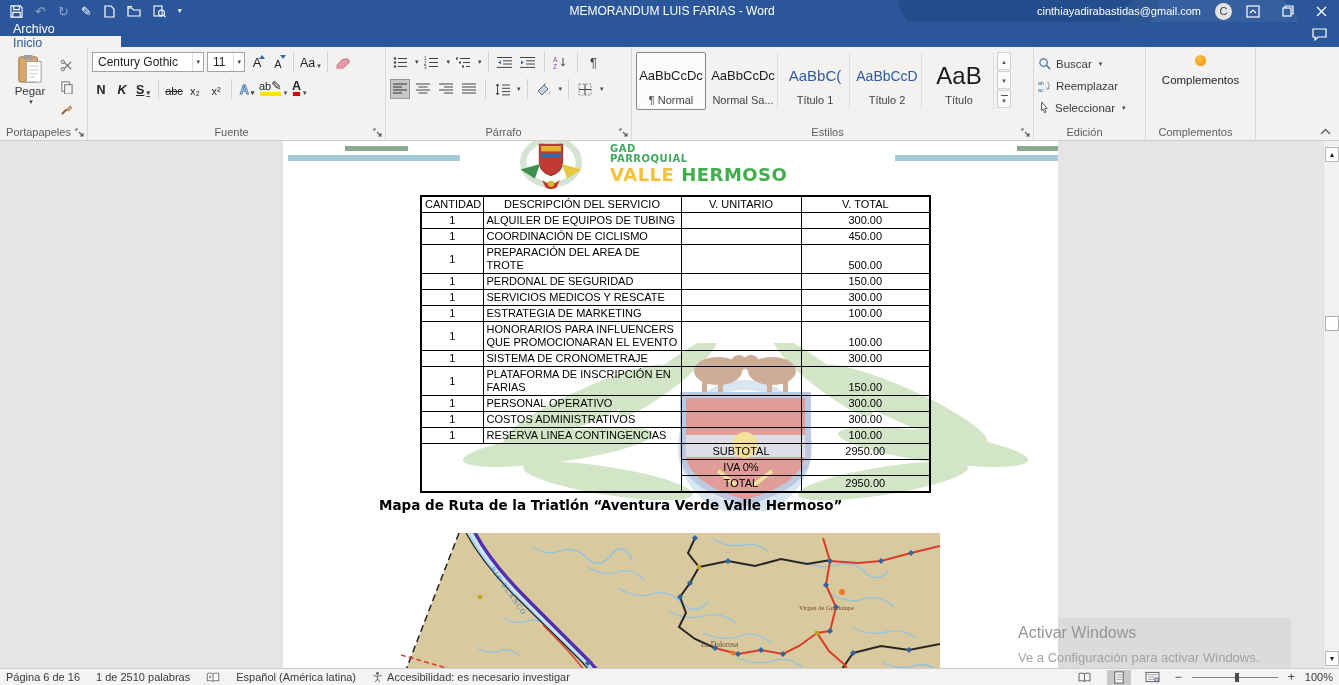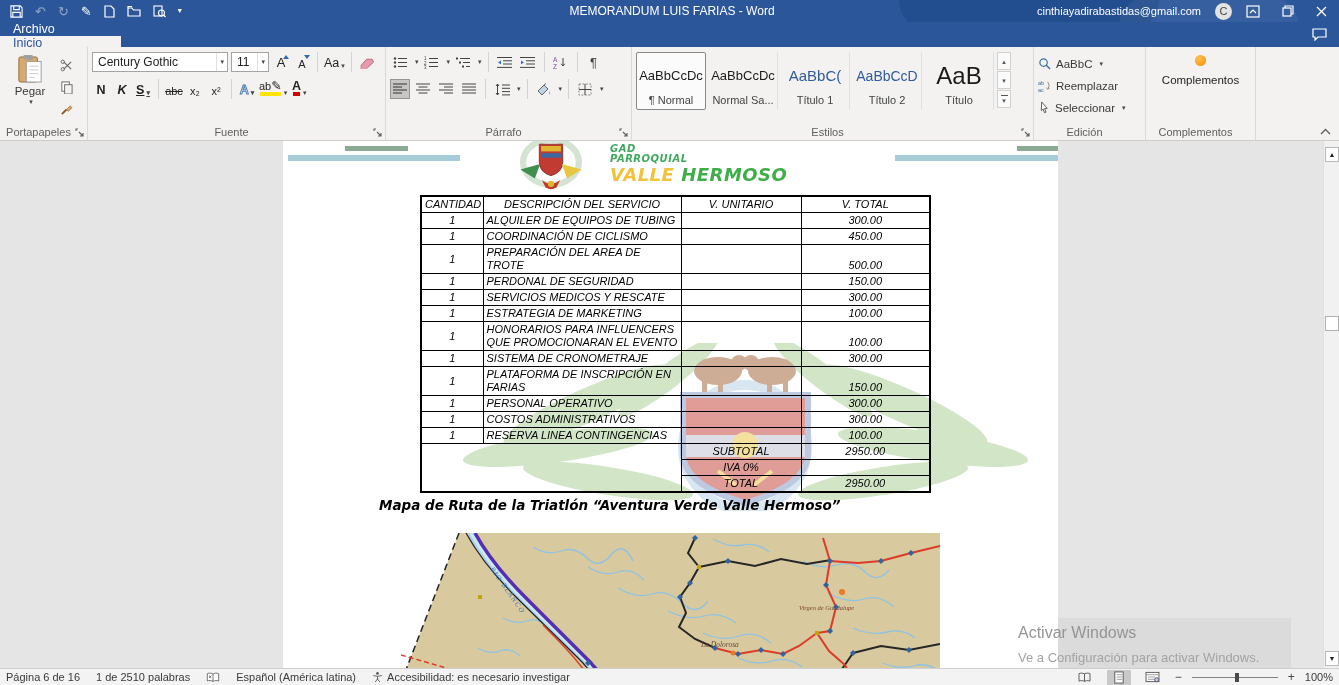--- a/index.html
+++ b/index.html
@@ -33,21 +33,21 @@
   
   .g-clip{width:88px;display:flex;}
   .paste-btn{width:52px;display:flex;flex-direction:column;align-items:center;font-size:11.5px;gap:1px;padding-top:2px;}
   .clip-col{display:flex;flex-direction:column;gap:4px;padding-top:4px;}
   .mini{width:20px;height:18px;display:flex;align-items:center;justify-content:center;}
   
   .g-font{width:298px;display:flex;flex-direction:column;gap:7px;}
   .frow{display:flex;align-items:center;gap:3px;}
   .combo{display:flex;align-items:center;background:#fff;border:1px solid #a6a4a2;height:20px;padding:0 0 0 5px;font-size:12px;color:#222;}
   .combo .cbx{margin-left:auto;border-left:1px solid #e0e0e0;height:100%;display:flex;align-items:center;padding:0 3px;font-size:7px;color:#444;}
-  .combo.family{width:136px;}
+  .combo.family{width:112px;}
   .combo.size{width:38px;}
   .fbtn{min-width:18px;height:20px;display:flex;align-items:flex-end;justify-content:center;font-size:12.5px;color:#252423;padding-bottom:2px;position:relative;}
   .fbtn .tri{width:0;height:0;border-left:3px solid transparent;border-right:3px solid transparent;position:absolute;top:3px;right:1px;}
   .tri.up{border-bottom:4px solid #2b6cb8;}
   .tri.dn{border-top:4px solid #2b6cb8;}
   .b-bold{font-weight:700;}
   .b-italic{font-style:italic;font-weight:600;}
   .b-under span{text-decoration:underline;font-weight:600;}
   .b-strike{text-decoration:line-through;font-size:11px;}
   .b-effects{color:#eef4fb;-webkit-text-stroke:.9px #4a7ab5;font-weight:700;}
@@ -74,21 +74,21 @@
   .ebtn{display:flex;align-items:center;gap:5px;font-size:11.5px;height:19px;white-space:nowrap;}
   
   .g-add{width:110px;display:flex;flex-direction:column;align-items:center;gap:8px;padding-top:8px;}
   .add-dot{width:11px;height:11px;border-radius:50%;background:radial-gradient(circle at 35% 30%,#ffc04d,#ef8d05);}
   .add-lbl{font-size:11.5px;color:#252423;}
   .rib-space{flex:1;position:relative;border-right:none;}
   .collapse{position:absolute;right:8px;bottom:5px;}
   
   .docarea{position:absolute;top:141px;left:0;right:0;bottom:17px;background:#e5e5e5;overflow:hidden;}
   .shade{position:absolute;left:1057px;top:477px;width:234px;height:60px;background:rgba(100,100,100,.08);}
-  .page{position:absolute;left:283px;top:0;width:775px;height:100%;background:#fff;overflow:hidden;font-style:italic;}
+  .page{position:absolute;left:283px;top:0;width:775px;height:100%;background:#fff;overflow:hidden;}
   .bar{position:absolute;}
   .bar.green{background:#8aab92;height:5px;top:5px;}
   .bar.blue{background:#a5ccd8;height:6px;top:14px;}
   .logo-crest{position:absolute;left:220px;top:-4px;}
   .logo-text{position:absolute;left:327px;top:3px;font-family:"DejaVu Sans",sans-serif;line-height:1;}
   .logo-org{font-size:10px;font-weight:700;color:#41a85f;letter-spacing:.5px;}
   .logo-name{font-size:18px;font-weight:700;letter-spacing:.5px;margin-top:2px;}
   .logo-name .y{color:#f2c23c;}
   .logo-name .g{color:#3fae49;}
   .watermark{position:absolute;left:135px;top:202px;opacity:.5;z-index:0;}
@@ -447,21 +447,21 @@
         <path d="M1 3 V1 H3 M4 4 L8 8 M8 5 V8 H5" fill="none" stroke="#605e5c" stroke-width="1.1"></path>
       </svg>
   </div>
 
   <div class="rgroup g-edit">
     <div class="ebtn">
       <svg width="13" height="13" viewBox="0 0 14 14">
           <circle cx="6" cy="6" r="4" fill="none" stroke="#3a6ea5" stroke-width="1.3"></circle>
           <path d="M9 9 L13 13" stroke="#3a6ea5" stroke-width="1.5"></path>
         </svg>
-      <span>AaBbC</span>
+      <span>Buscar</span>
         <span class="crt">▾</span>
     </div>
     <div class="ebtn">
       <svg width="13" height="13" viewBox="0 0 14 14">
           <text x="0" y="6" font-size="6" fill="#3a6ea5">ab</text>
           <text x="0" y="13.5" font-size="6" fill="#3a6ea5">ac</text>
           <path d="M10.5 3 Q13.5 7 10.5 11 M10.5 11 L9 9.6 M10.5 11 L12.4 9.9" stroke="#888" fill="none"></path>
         </svg>
       <span>Reemplazar</span>
     </div>

